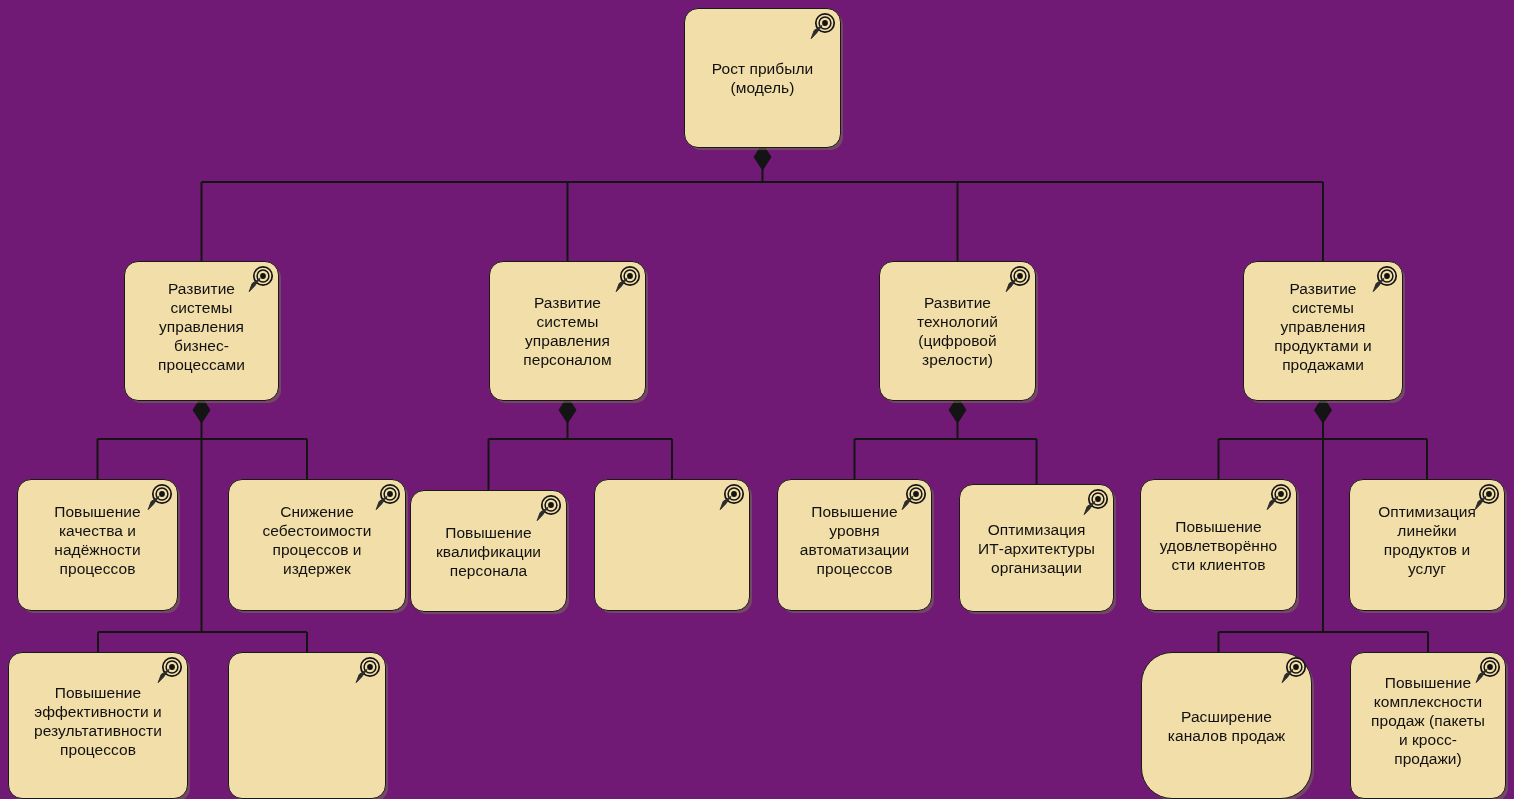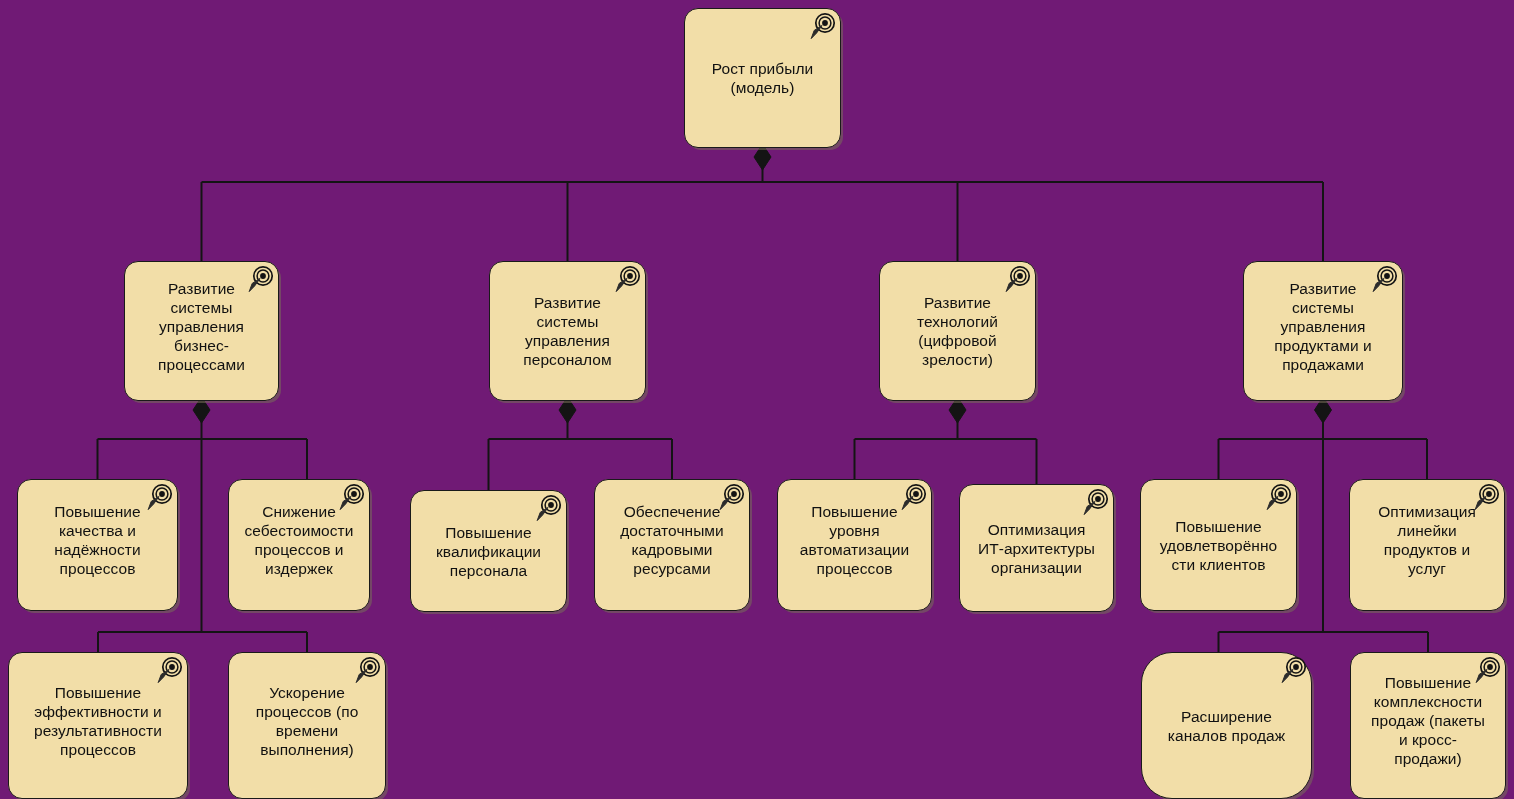--- a/index.html
+++ b/index.html
@@ -177,21 +177,21 @@
     <span class="goal-icon">
       <svg viewBox="0 0 30 30" width="30" height="30" xmlns="http://www.w3.org/2000/svg">
         <circle cx="19" cy="11" r="9.2" fill="#F2DEA8" stroke="#141414" stroke-width="1.7"></circle>
         <circle cx="19" cy="11" r="5.9" fill="#F2DEA8" stroke="#141414" stroke-width="1.5"></circle>
         <circle cx="19" cy="11" r="2.9" fill="#141414" stroke="none"></circle>
         <path d="M 5.2,26.6 L 8.2,18.4 L 16.0,13.5 L 10.6,21.0 Z" fill="#2b2b2b" stroke="#2b2b2b" stroke-width="1" stroke-linejoin="round"></path>
       </svg>
     </span>
     <span class="node-label">Повышение<br>качества и<br>надёжности<br>процессов</span>
   </div>
-      <div class="node valign-top" style="left: 228px; top: 479px; width: 142px; height: 132px; align-items: flex-start; padding-top: 22px;">
+      <div class="node valign-top" style="left: 228px; top: 479px; width: 178px; height: 132px; align-items: flex-start; padding-top: 22px;">
     <span class="goal-icon">
       <svg viewBox="0 0 30 30" width="30" height="30" xmlns="http://www.w3.org/2000/svg">
         <circle cx="19" cy="11" r="9.2" fill="#F2DEA8" stroke="#141414" stroke-width="1.7"></circle>
         <circle cx="19" cy="11" r="5.9" fill="#F2DEA8" stroke="#141414" stroke-width="1.5"></circle>
         <circle cx="19" cy="11" r="2.9" fill="#141414" stroke="none"></circle>
         <path d="M 5.2,26.6 L 8.2,18.4 L 16.0,13.5 L 10.6,21.0 Z" fill="#2b2b2b" stroke="#2b2b2b" stroke-width="1" stroke-linejoin="round"></path>
       </svg>
     </span>
     <span class="node-label">Снижение<br>себестоимости<br>процессов и<br>издержек</span>
   </div>
@@ -208,21 +208,20 @@
   </div>
       <div class="node valign-top" style="left: 594px; top: 479px; width: 156px; height: 132px; align-items: flex-start; padding-top: 22px;">
     <span class="goal-icon">
       <svg viewBox="0 0 30 30" width="30" height="30" xmlns="http://www.w3.org/2000/svg">
         <circle cx="19" cy="11" r="9.2" fill="#F2DEA8" stroke="#141414" stroke-width="1.7"></circle>
         <circle cx="19" cy="11" r="5.9" fill="#F2DEA8" stroke="#141414" stroke-width="1.5"></circle>
         <circle cx="19" cy="11" r="2.9" fill="#141414" stroke="none"></circle>
         <path d="M 5.2,26.6 L 8.2,18.4 L 16.0,13.5 L 10.6,21.0 Z" fill="#2b2b2b" stroke="#2b2b2b" stroke-width="1" stroke-linejoin="round"></path>
       </svg>
     </span>
-    <span class="node-label">Обеспечение<br>достаточными<br>кадровыми<br>ресурсами</span>
   </div>
       <div class="node valign-top" style="left: 777px; top: 479px; width: 155px; height: 132px; align-items: flex-start; padding-top: 22px;">
     <span class="goal-icon">
       <svg viewBox="0 0 30 30" width="30" height="30" xmlns="http://www.w3.org/2000/svg">
         <circle cx="19" cy="11" r="9.2" fill="#F2DEA8" stroke="#141414" stroke-width="1.7"></circle>
         <circle cx="19" cy="11" r="5.9" fill="#F2DEA8" stroke="#141414" stroke-width="1.5"></circle>
         <circle cx="19" cy="11" r="2.9" fill="#141414" stroke="none"></circle>
         <path d="M 5.2,26.6 L 8.2,18.4 L 16.0,13.5 L 10.6,21.0 Z" fill="#2b2b2b" stroke="#2b2b2b" stroke-width="1" stroke-linejoin="round"></path>
       </svg>
     </span>
@@ -274,21 +273,20 @@
   </div>
       <div class="node valign-top" style="left: 228px; top: 652px; width: 158px; height: 147px; align-items: flex-start; padding-top: 30px;">
     <span class="goal-icon">
       <svg viewBox="0 0 30 30" width="30" height="30" xmlns="http://www.w3.org/2000/svg">
         <circle cx="19" cy="11" r="9.2" fill="#F2DEA8" stroke="#141414" stroke-width="1.7"></circle>
         <circle cx="19" cy="11" r="5.9" fill="#F2DEA8" stroke="#141414" stroke-width="1.5"></circle>
         <circle cx="19" cy="11" r="2.9" fill="#141414" stroke="none"></circle>
         <path d="M 5.2,26.6 L 8.2,18.4 L 16.0,13.5 L 10.6,21.0 Z" fill="#2b2b2b" stroke="#2b2b2b" stroke-width="1" stroke-linejoin="round"></path>
       </svg>
     </span>
-    <span class="node-label">Ускорение<br>процессов (по<br>времени<br>выполнения)</span>
   </div>
       <div class="node" style="left: 1141px; top: 652px; width: 171px; height: 147px; border-radius: 31px;">
     <span class="goal-icon">
       <svg viewBox="0 0 30 30" width="30" height="30" xmlns="http://www.w3.org/2000/svg">
         <circle cx="19" cy="11" r="9.2" fill="#F2DEA8" stroke="#141414" stroke-width="1.7"></circle>
         <circle cx="19" cy="11" r="5.9" fill="#F2DEA8" stroke="#141414" stroke-width="1.5"></circle>
         <circle cx="19" cy="11" r="2.9" fill="#141414" stroke="none"></circle>
         <path d="M 5.2,26.6 L 8.2,18.4 L 16.0,13.5 L 10.6,21.0 Z" fill="#2b2b2b" stroke="#2b2b2b" stroke-width="1" stroke-linejoin="round"></path>
       </svg>
     </span>

